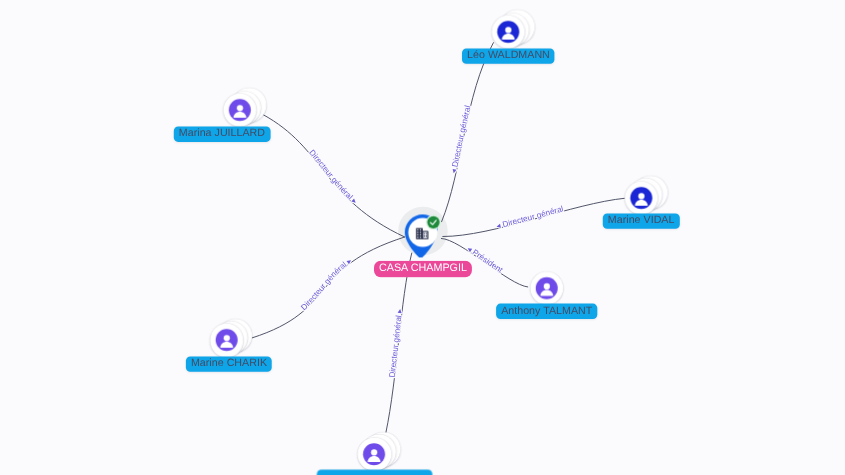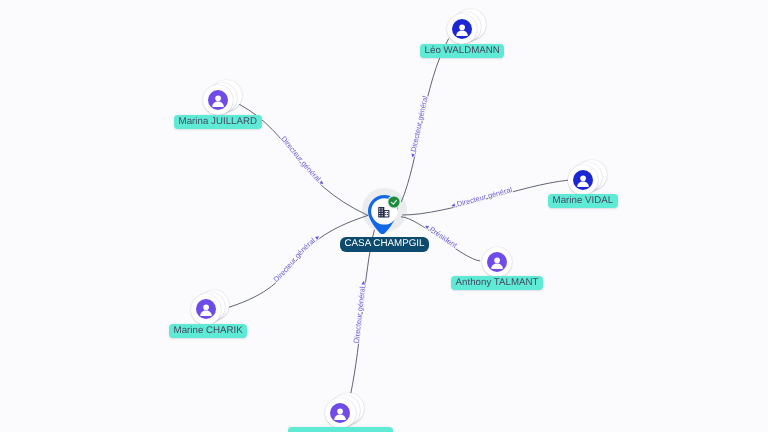--- a/index.html
+++ b/index.html
@@ -9,24 +9,24 @@
        -webkit-font-smoothing:antialiased;text-rendering:geometricPrecision;}
   *{-webkit-font-smoothing:antialiased;}
   .nlabel,.pinlabel{will-change:transform;}
   #edgelabels{will-change:transform;}
   #stage{position:relative;width:768px;height:432px;background:#fbfbfd;}
   svg.layer{position:absolute;left:0;top:0;width:768px;height:432px;}
   .person-node{position:absolute;}
   .disc{position:absolute;width:30.4px;height:30.4px;border-radius:50%;background:#ffffff;
         box-shadow:0 0.5px 1.6px rgba(70,75,105,.30), 0 0 0 0.35px rgba(120,126,150,.13);}
   .av{position:absolute;width:20px;height:20px;border-radius:50%;}
-  .pinlabel{position:absolute;background:#0c4a6e;border-radius:6px;
+  .pinlabel{position:absolute;background:#ec4899;border-radius:6px;
           font-size:9.8px;color:#fff;white-space:nowrap;padding:0 4.5px;
           height:14.5px;line-height:14.6px;}
-  .nlabel{position:absolute;background:#5eead4;border-radius:4px;
+  .nlabel{position:absolute;background:#0ea5e9;border-radius:4px;
           font-size:9.7px;color:#454a63;letter-spacing:0.02px;white-space:nowrap;
           padding:0 4.6px;height:14.3px;line-height:14.6px;
           box-shadow:0 0.5px 2px rgba(70,75,105,.16);}
 </style>
 </head>
 <body>
 
 <div id="stage">
   <div id="halo-layer">
       <div style="position:absolute;left:362px;top:187.7px;width:44.8px;height:44.8px;border-radius:50%;background:#ebecee;"></div>
@@ -75,21 +75,21 @@
       <div class="nlabel" style="left: 420px; top: 43.6px;">Léo WALDMANN</div>
     </div>
   <div class="person-node" id="n-juillard">
       <div class="disc" style="left:211.20000000000002px;top:80.39999999999999px;"></div>
       <div class="disc" style="left:207px;top:82.6px;"></div>
       <div class="disc" style="left:203px;top:85px;"></div>
       <div class="av" style="left:208px;top:90px;background:#6F4BEA"><svg viewBox="0 0 20 20" width="20" height="20">
           <circle cx="10.1" cy="8.25" r="2.85" fill="#ffffff"></circle>
           <path fill="#ffffff" d="M10.05 11.6c-2.95 0-5.4 2.05-5.85 4.75-0.07 0.4 0.25 0.75 0.66 0.75h10.38c0.41 0 0.73-0.35 0.66-0.75-0.45-2.7-2.9-4.75-5.85-4.75z"></path>
         </svg></div>
-      <div class="nlabel" style="left: 174px; top: 114.6px; text-align: right;">Marina JUILLARD</div>
+      <div class="nlabel" style="left: 158px; top: 114.6px; text-align: right;">Marina JUILLARD</div>
     </div>
   <div class="person-node" id="n-vidal">
       <div class="disc" style="left:576.1999999999999px;top:159.9px;"></div>
       <div class="disc" style="left:572px;top:162.10000000000002px;"></div>
       <div class="disc" style="left:568px;top:164.5px;"></div>
       <div class="av" style="left:573px;top:169.5px;background:#1B26D4"><svg viewBox="0 0 20 20" width="20" height="20">
           <circle cx="10.1" cy="8.25" r="2.85" fill="#ffffff"></circle>
           <path fill="#ffffff" d="M10.05 11.6c-2.95 0-5.4 2.05-5.85 4.75-0.07 0.4 0.25 0.75 0.66 0.75h10.38c0.41 0 0.73-0.35 0.66-0.75-0.45-2.7-2.9-4.75-5.85-4.75z"></path>
         </svg></div>
       <div class="nlabel" style="left: 548px; top: 194.1px;">Marine VIDAL</div>

